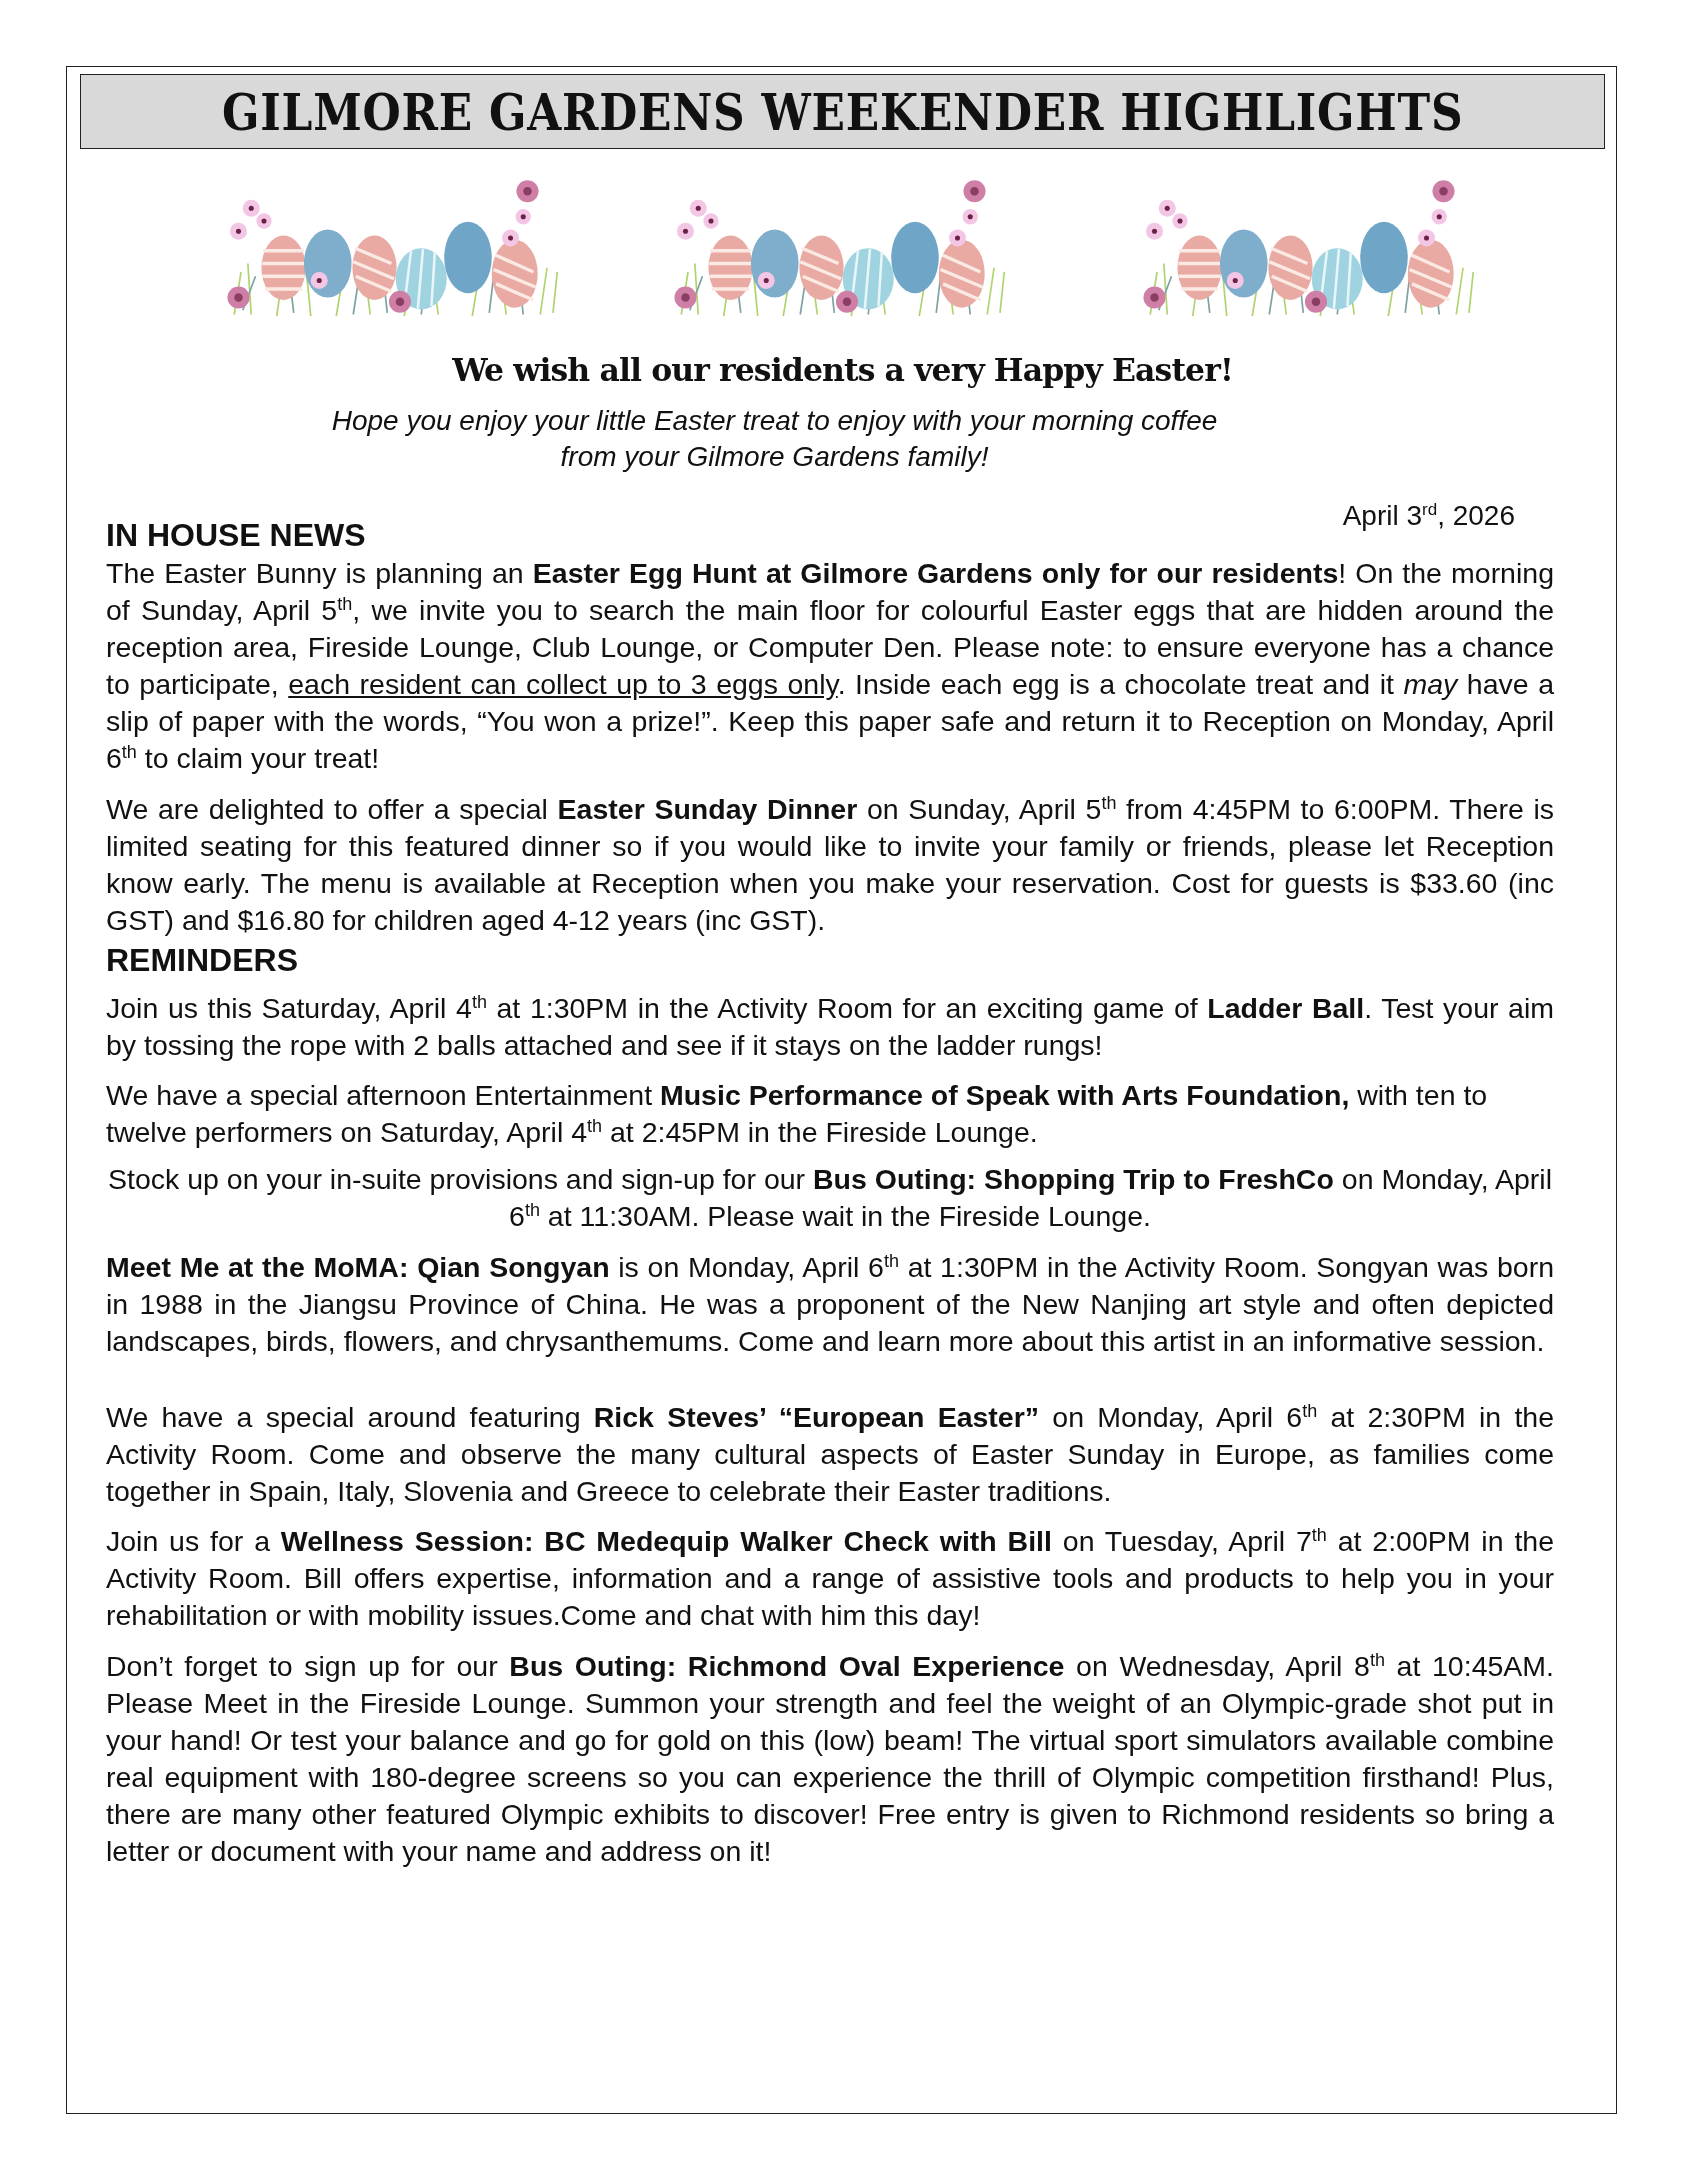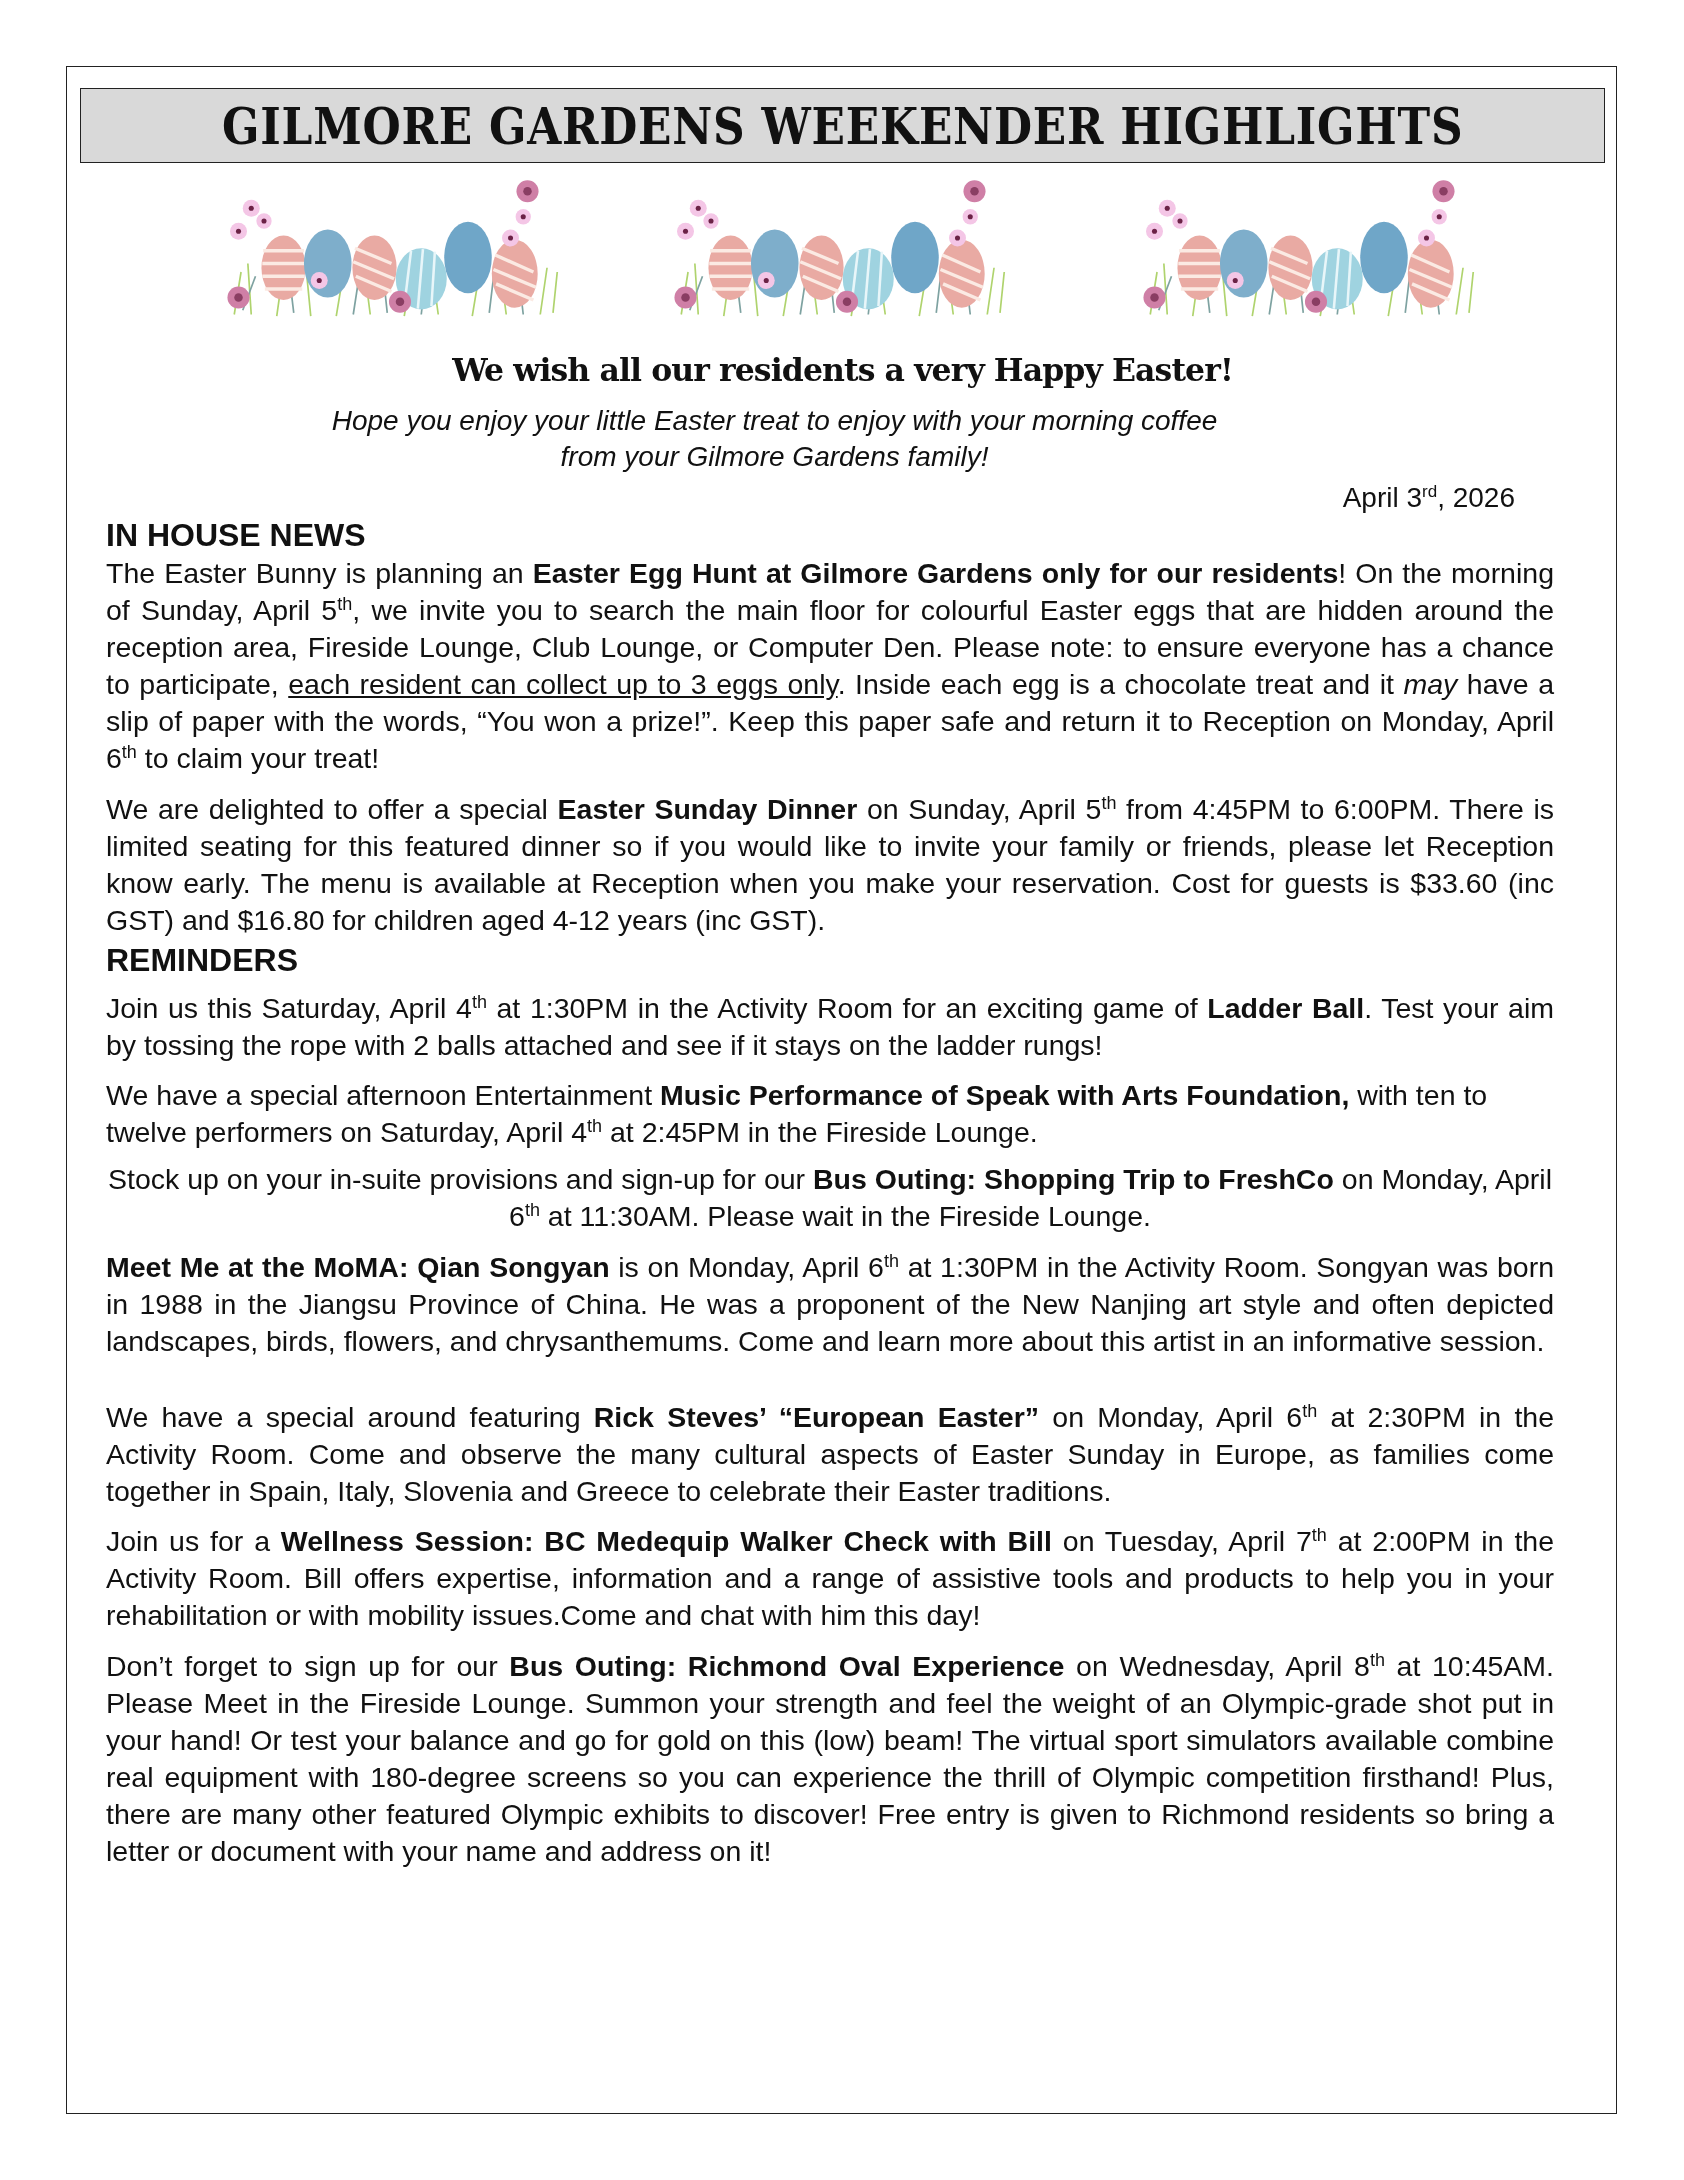--- a/index.html
+++ b/index.html
@@ -1,33 +1,33 @@
 <!DOCTYPE html>
 <html style="font-size:13.6px"><head>
 <meta charset="utf-8">
 <style>
   html, body { margin:0; padding:0; background:#ffffff; }
   body { width:1685px; height:2181px; position:relative; overflow:hidden;
          font-family:"Liberation Sans", sans-serif; color:#111; }
   .frame { position:absolute; left:66px; top:66px; width:1551px; height:2048px;
            border:1.7px solid #222; box-sizing:border-box; }
-  .title-box { position:absolute; left:80px; top:88px; width:1525px; height:75px;
+  .title-box { position:absolute; left:80px; top:74px; width:1525px; height:75px;
                background:#d9d9d9; border:1.7px solid #222; box-sizing:border-box;
                display:flex; align-items:center; justify-content:center; }
   .title-box h1 { margin:0; font-family:"DejaVu Serif", serif; font-weight:bold;
                   font-size:51px; letter-spacing:0.9px; color:#111; transform:scaleX(0.86); white-space:nowrap; }
   .eggs { position:absolute; top:170px; height:153px; width:349px; }
   .eggs svg { width:100%; height:100%; display:block; }
   .wish { position:absolute; left:0; width:1685px; text-align:center; }
   .wish-title { top:351px; font-family:"DejaVu Serif", serif; font-weight:bold;
                 font-size:31.5px; letter-spacing:-0.9px; }
   .wish-sub { font-style:italic; font-size:28px; }
   .wish-sub1 { top:405px; left:-68px; }
   .wish-sub2 { top:441px; left:-68px; }
-  .date { position:absolute; right:170px; top:482px; font-size:28px; }
+  .date { position:absolute; right:170px; top:500px; font-size:28px; }
   .date sup { font-size:17px; }
   .content { position:absolute; left:106px; top:516px; width:1448px; }
   .content h2 { margin:0; font-size:32px; font-weight:bold; line-height:39px; }
   .content p { margin:0; font-size:28.5px; line-height:37px; text-align:justify; }
   .content p + p { margin-top:13.6px; }
   .content p.tight { margin-top:10px; }
   .content p.gap { margin-top:39px; }
   .content h2.mt { margin-top:2px; }
   .content sup { font-size:18px; line-height:0; }
   .u { text-decoration:underline; }

